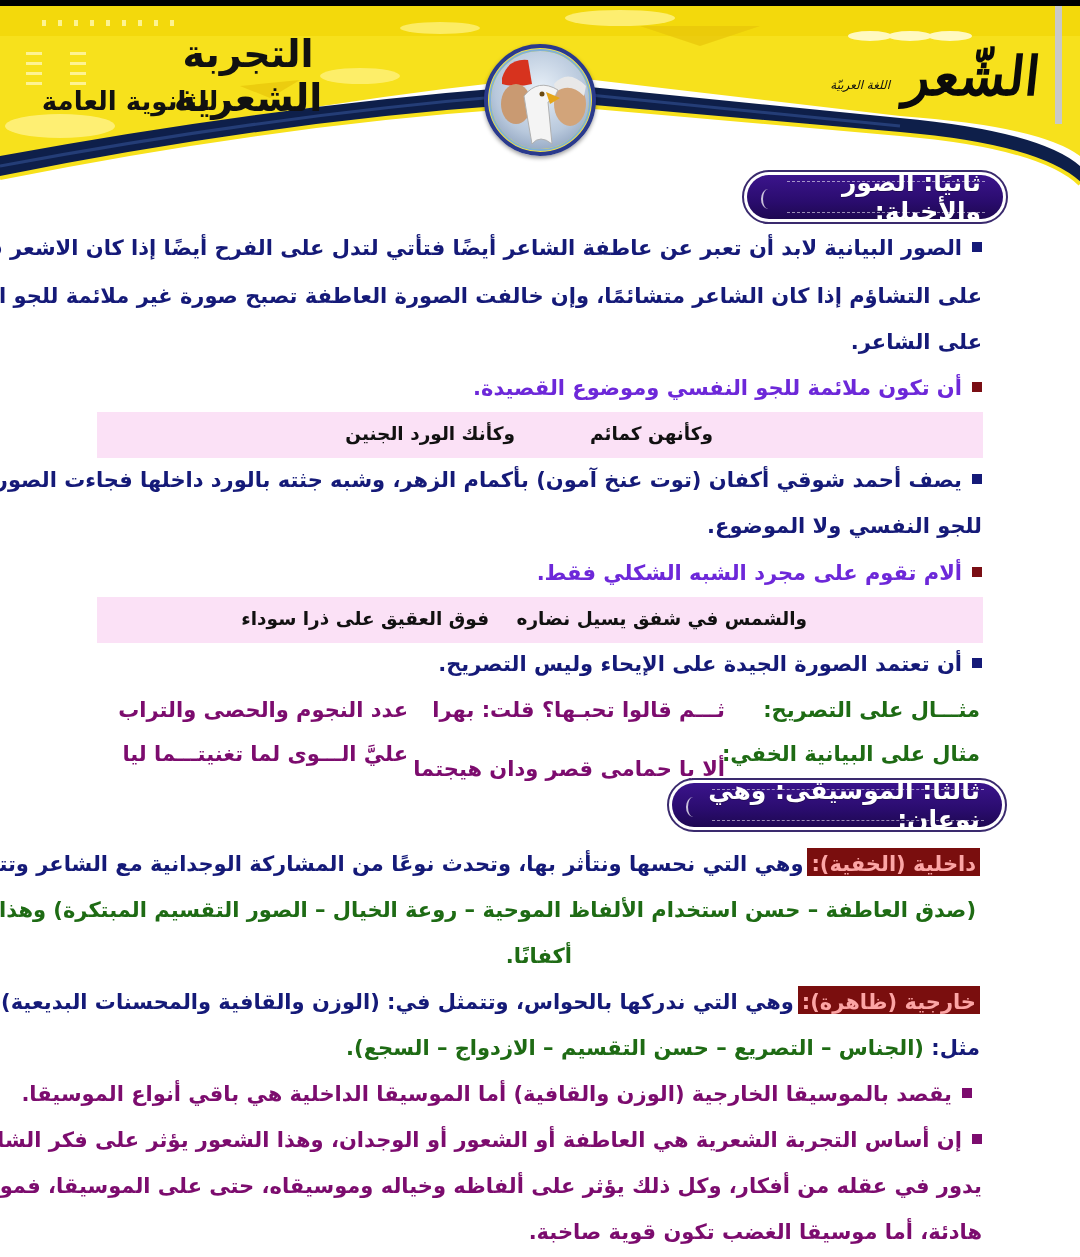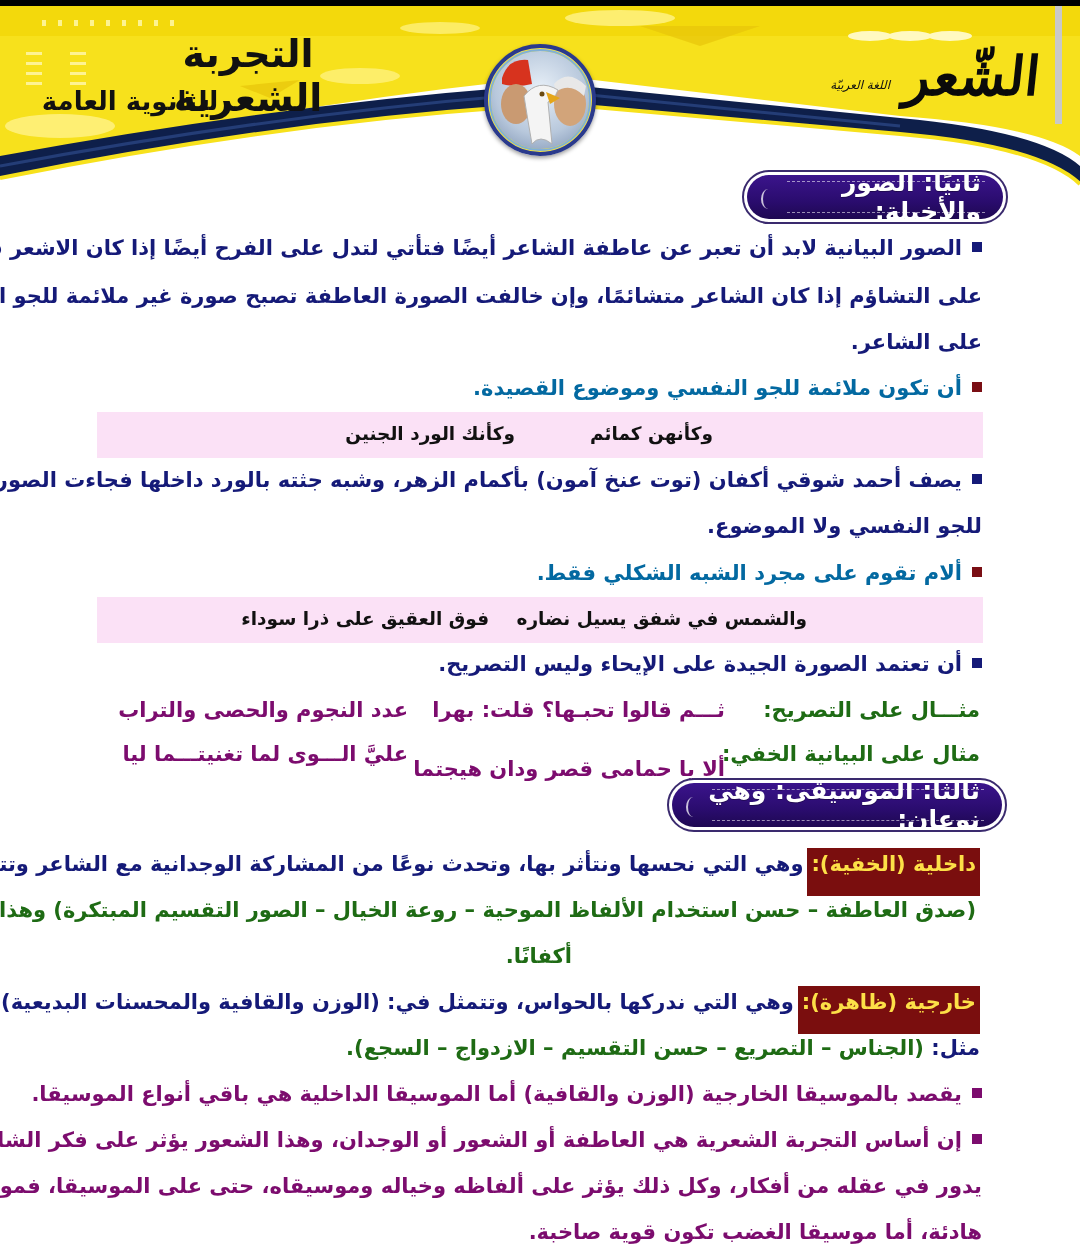--- a/index.html
+++ b/index.html
@@ -77,43 +77,43 @@
       border-left: 2px solid rgba(255,255,255,.75); border-radius: 50% 0 0 50%;
     }
 
     
     .line {
       position: absolute; right: 100px; direction: rtl; text-align: left;
       font-family: "DejaVu Sans", sans-serif; font-weight: bold;
       font-size: 21px; white-space: nowrap;
     }
     .navy { color: #151a78; }
-    .maroon { color: #0369a1; }
+    .maroon { color: #6d28d9; }
     .purple { color: #7c0c6e; }
     .green { color: #1e6b14; }
     .bullet {
       display: inline-block; width: 10px; height: 10px; margin-left: 10px;
       vertical-align: middle; position: relative; top: -2px;
     }
     .bullet.navy-b { background: #151a78; }
     .bullet.maroon-b { background: #7a0e14; }
     .bullet.purple-b { background: #7c0c6e; }
 
     .verse-band {
       position: absolute; left: 97px; width: 886px; height: 46px;
       background: #fbe1f6;
     }
     .verse {
       position: absolute; direction: rtl; font-weight: bold; font-size: 18.5px;
       color: #111; font-family: "DejaVu Sans", sans-serif; white-space: nowrap; text-align: center;
     }
 
     .tag {
-      display: inline-block; background: #7a0e0e; color: #fde047;
-      padding: 4px 4px 20px 4px; margin-left: 4px;
+      display: inline-block; background: #7a0e0e; color: #fca5a5;
+      padding: 4px 4px 0 4px; margin-left: 4px;
     }
   </style>
 </head>
 <body>
 
 <div class="page">
 
   <div class="topbar"></div>
   <div class="banner">
     <svg width="1080" height="180" viewBox="0 0 1080 180">
@@ -244,21 +244,21 @@
   <div class="line green" style="top:944px; right:508px;">أكفانًا.</div>
 
   <div class="line navy" style="top:986px; right:100px;">
     <span class="tag">خارجية (ظاهرة):</span><span>وهي التي ندركها بالحواس، وتتمثل في: (الوزن والقافية والمحسنات البديعية).</span>
   </div>
   <div class="line" style="top:1036px; right:100px;">
     <span class="navy">مثل:</span>
     <span class="green">(الجناس – التصريع – حسن التقسيم – الازدواج – السجع).</span>
   </div>
 
-  <div class="line purple" style="top:1082px; right:98px;">
+  <div class="line purple" style="top:1082px; right:108px;">
     <span class="bullet purple-b"></span><span>يقصد بالموسيقا الخارجية (الوزن والقافية) أما الموسيقا الداخلية هي باقي أنواع الموسيقا.</span>
   </div>
   <div class="line purple" style="top:1128px; right:98px;">
     <span class="bullet purple-b"></span><span>إن أساس التجربة الشعرية هي العاطفة أو الشعور أو الوجدان، وهذا الشعور يؤثر على فكر الشاعر، أو ما</span>
   </div>
   <div class="line purple" style="top:1174px; right:98px;">يدور في عقله من أفكار، وكل ذلك يؤثر على ألفاظه وخياله وموسيقاه، حتى على الموسيقا، فموسيقا الحزن تكون</div>
   <div class="line purple" style="top:1220px; right:98px;">هادئة، أما موسيقا الغضب تكون قوية صاخبة.</div>
 
 </div>
 

